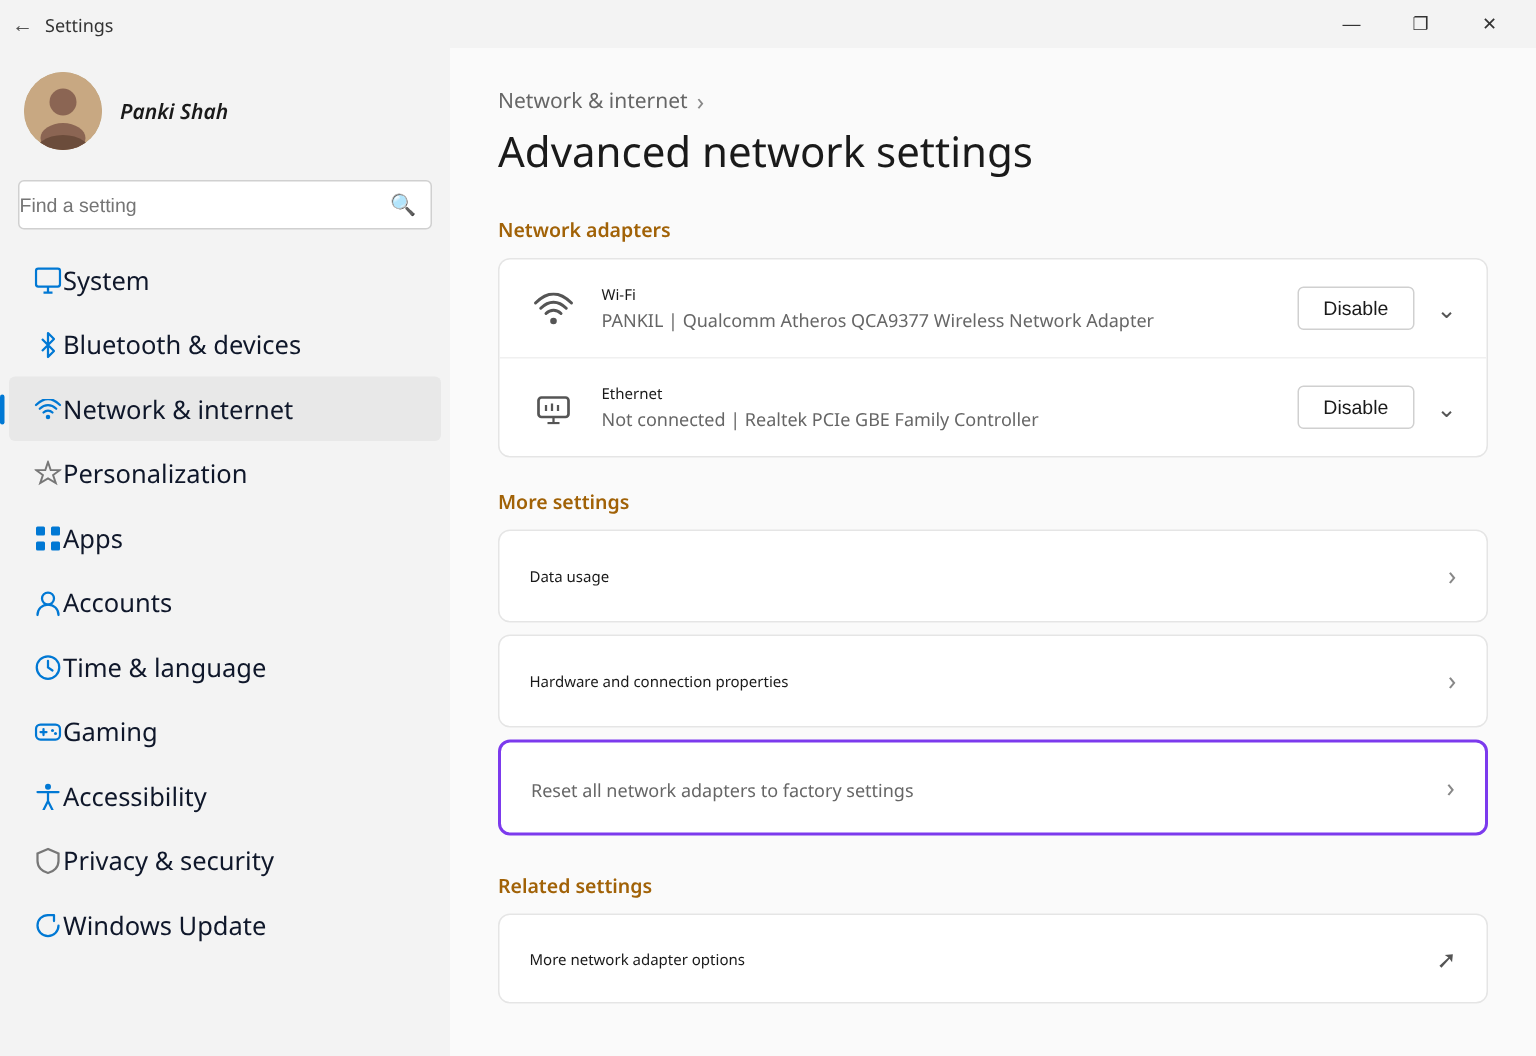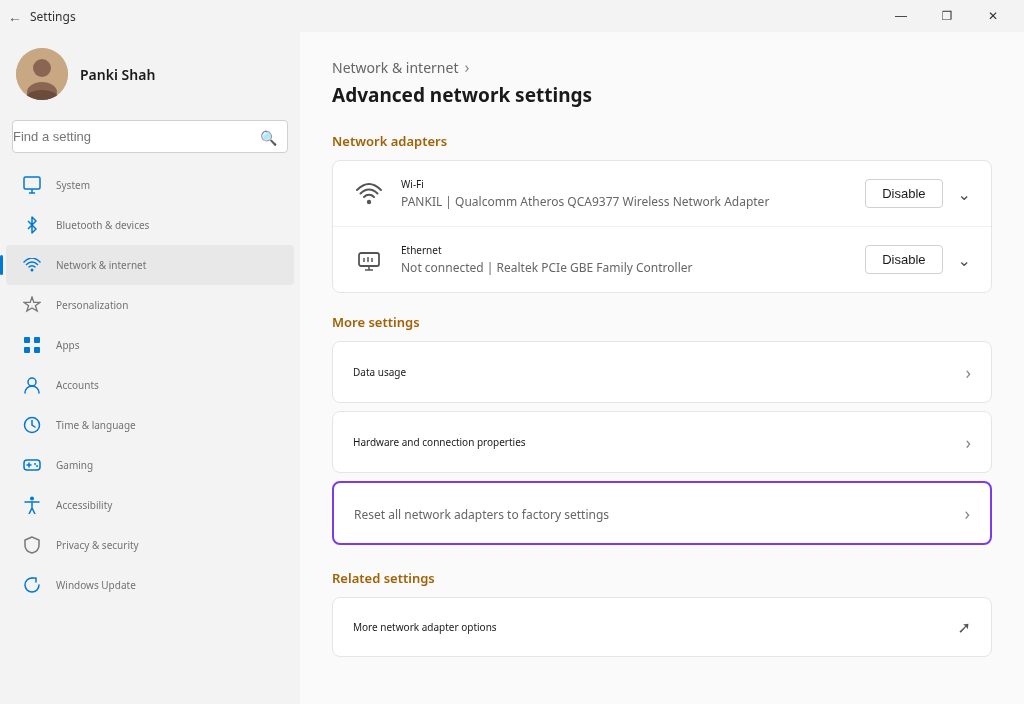--- a/index.html
+++ b/index.html
@@ -73,21 +73,21 @@
       height: 52px;
       border-radius: 50%;
       background: #c0a882;
       overflow: hidden;
       flex-shrink: 0;
       display: flex;
       align-items: center;
       justify-content: center;
     }
     .user-avatar svg { width: 52px; height: 52px; }
-    .user-name { font-size: 14px; font-weight: 600; color: #1a1a1a; }
+    .user-name { font-size: 14px; font-weight: 600; color: #1a1a1a; font-style: italic; }
 
     .search-box {
       margin: 4px 12px 12px 12px;
       position: relative;
     }
     .search-box input {
       width: 100%;
       padding: 8px 36px 8px 0;
       border: 1px solid #d0d0d0;
       border-radius: 4px;
@@ -101,27 +101,26 @@
       right: 10px;
       top: 50%;
       transform: translateY(-50%);
       color: #666;
       font-size: 14px;
     }
 
     .nav-item {
       display: flex;
       align-items: center;
-      gap: 14px;
       padding: 10px 16px;
       cursor: pointer;
       border-radius: 4px;
       margin: 0 6px;
-      font-size: 10px;
-      color: #737373;
+      font-size: 17px;
+      color: #0f172a;
       position: relative;
     }
     .nav-item.active {
       background: #e8e8e8;
     }
     .nav-item.active::before {
       content: '';
       position: absolute;
       left: -6px;
       top: 50%;
@@ -153,22 +152,22 @@
       align-items: center;
       gap: 6px;
       font-size: 14px;
       color: #666;
       margin-bottom: 4px;
     }
     .breadcrumb-link { color: #666; cursor: pointer; }
     .breadcrumb-sep { color: #888; font-size: 16px; }
 
     .page-title {
-      font-size: 19px;
-      font-weight: 700;
+      font-size: 28px;
+      font-weight: 400;
       color: #1a1a1a;
       margin-bottom: 24px;
     }
 
     .section-title {
       font-size: 13px;
       font-weight: 600;
       color: #a16207;
       margin-bottom: 10px;
       margin-top: 8px;

